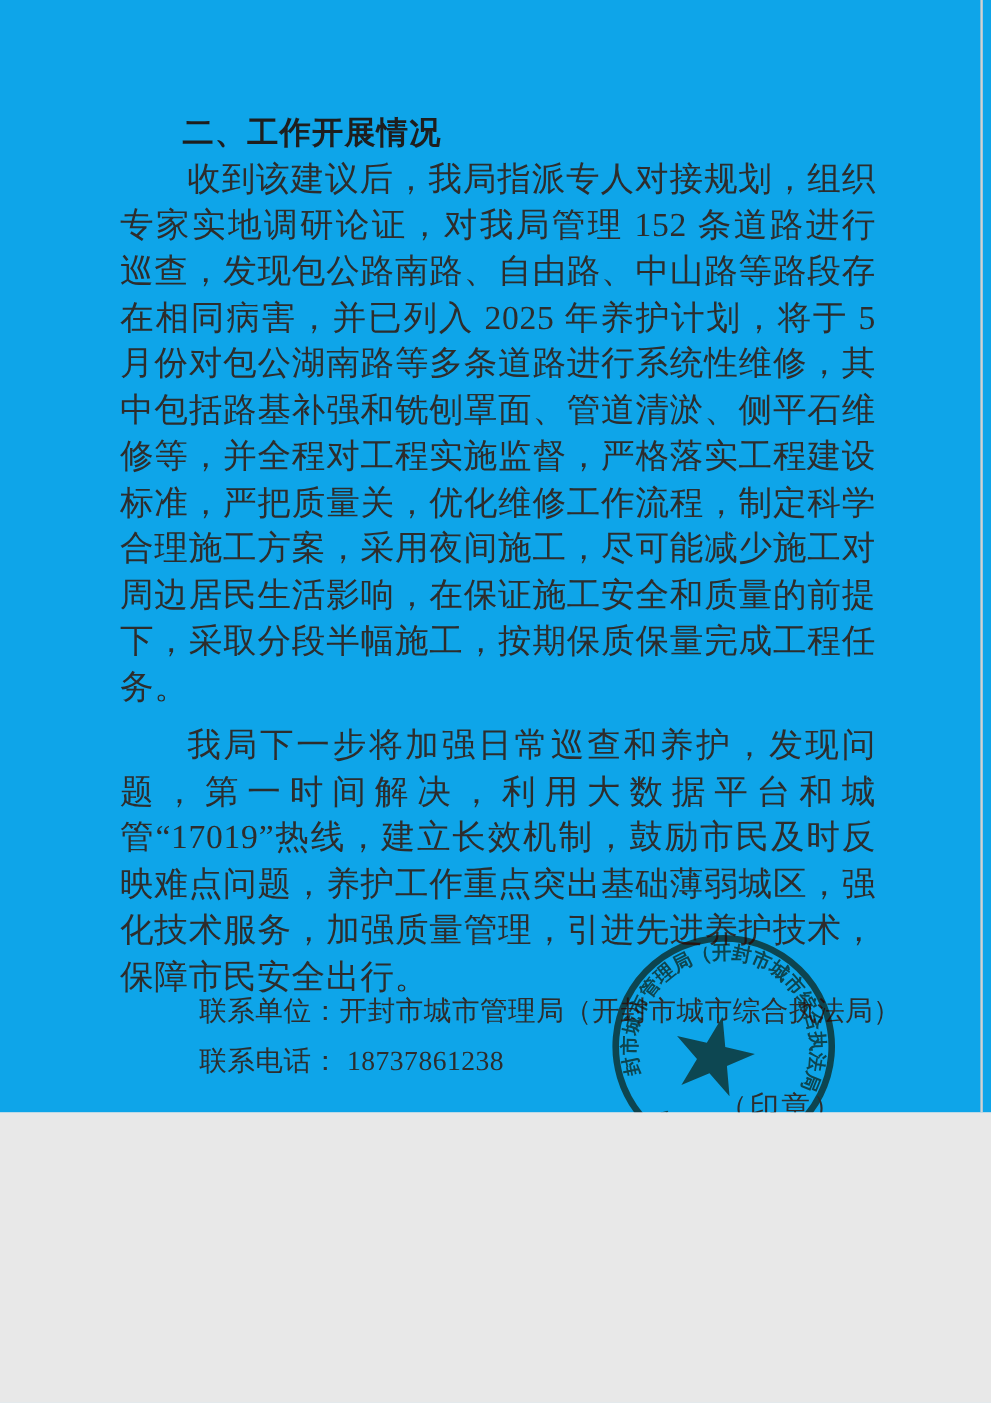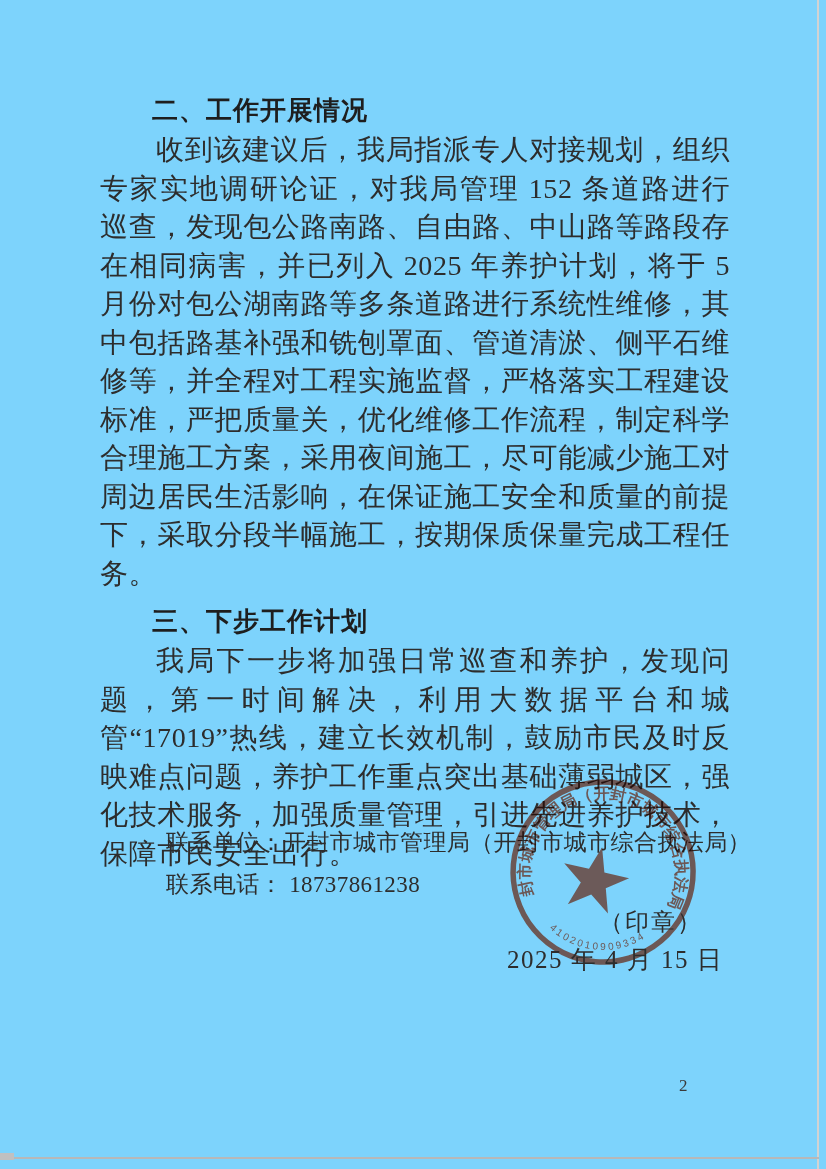--- a/index.html
+++ b/index.html
@@ -1,21 +1,21 @@
 <!DOCTYPE html>
 <html><head>
 <meta charset="utf-8">
 <style>
   * { margin:0; padding:0; box-sizing:border-box; }
   html,body { background:#e8e8e8; }
   .page {
     position:relative;
-    width:826px; height:1169px;
+    width:826px; height:927px;
     margin:0 auto;
-    background:#7dd3fc;
+    background:#0ea5e9;
     overflow:hidden;
     font-family:"Liberation Serif","DejaVu Serif",serif;
     color:#2e2e2e;
   }
   .content-flow {
     position:absolute; left:100px; top:92px; width:630px;
   }
   .sec-heading {
     font-family:"Liberation Sans","DejaVu Sans",sans-serif;
     font-weight:700;
@@ -88,21 +88,20 @@
 <body>
 
 <div class="page">
 
   <div class="content-flow">
     <div class="sec-block">
       <div class="sec-heading">二、工作开展情况</div>
       <p class="sec-para">收到该建议后，我局指派专人对接规划，组织专家实地调研论证，对我局管理 152 条道路进行巡查，发现包公路南路、自由路、中山路等路段存在相同病害，并已列入 2025 年养护计划，将于 5 月份对包公湖南路等多条道路进行系统性维修，其中包括路基补强和铣刨罩面、管道清淤、侧平石维修等，并全程对工程实施监督，严格落实工程建设标准，严把质量关，优化维修工作流程，制定科学合理施工方案，采用夜间施工，尽可能减少施工对周边居民生活影响，在保证施工安全和质量的前提下，采取分段半幅施工，按期保质保量完成工程任务。</p>
     </div>
     <div class="sec-block">
-      <div class="sec-heading">三、下步工作计划</div>
       <p class="sec-para">我局下一步将加强日常巡查和养护，发现问题，第一时间解决，利用大数据平台和城管“17019”热线，建立长效机制，鼓励市民及时反映难点问题，养护工作重点突出基础薄弱城区，强化技术服务，加强质量管理，引进先进养护技术，保障市民安全出行。</p>
     </div>
   </div>
 
   <div class="contact-block">
     <div>联系单位：开封市城市管理局（开封市城市综合执法局）</div>
     <div>联系电话： 18737861238</div>
   </div>
 
   <svg class="official-seal" viewBox="0 0 210 196" xmlns="http://www.w3.org/2000/svg" aria-hidden="true">

